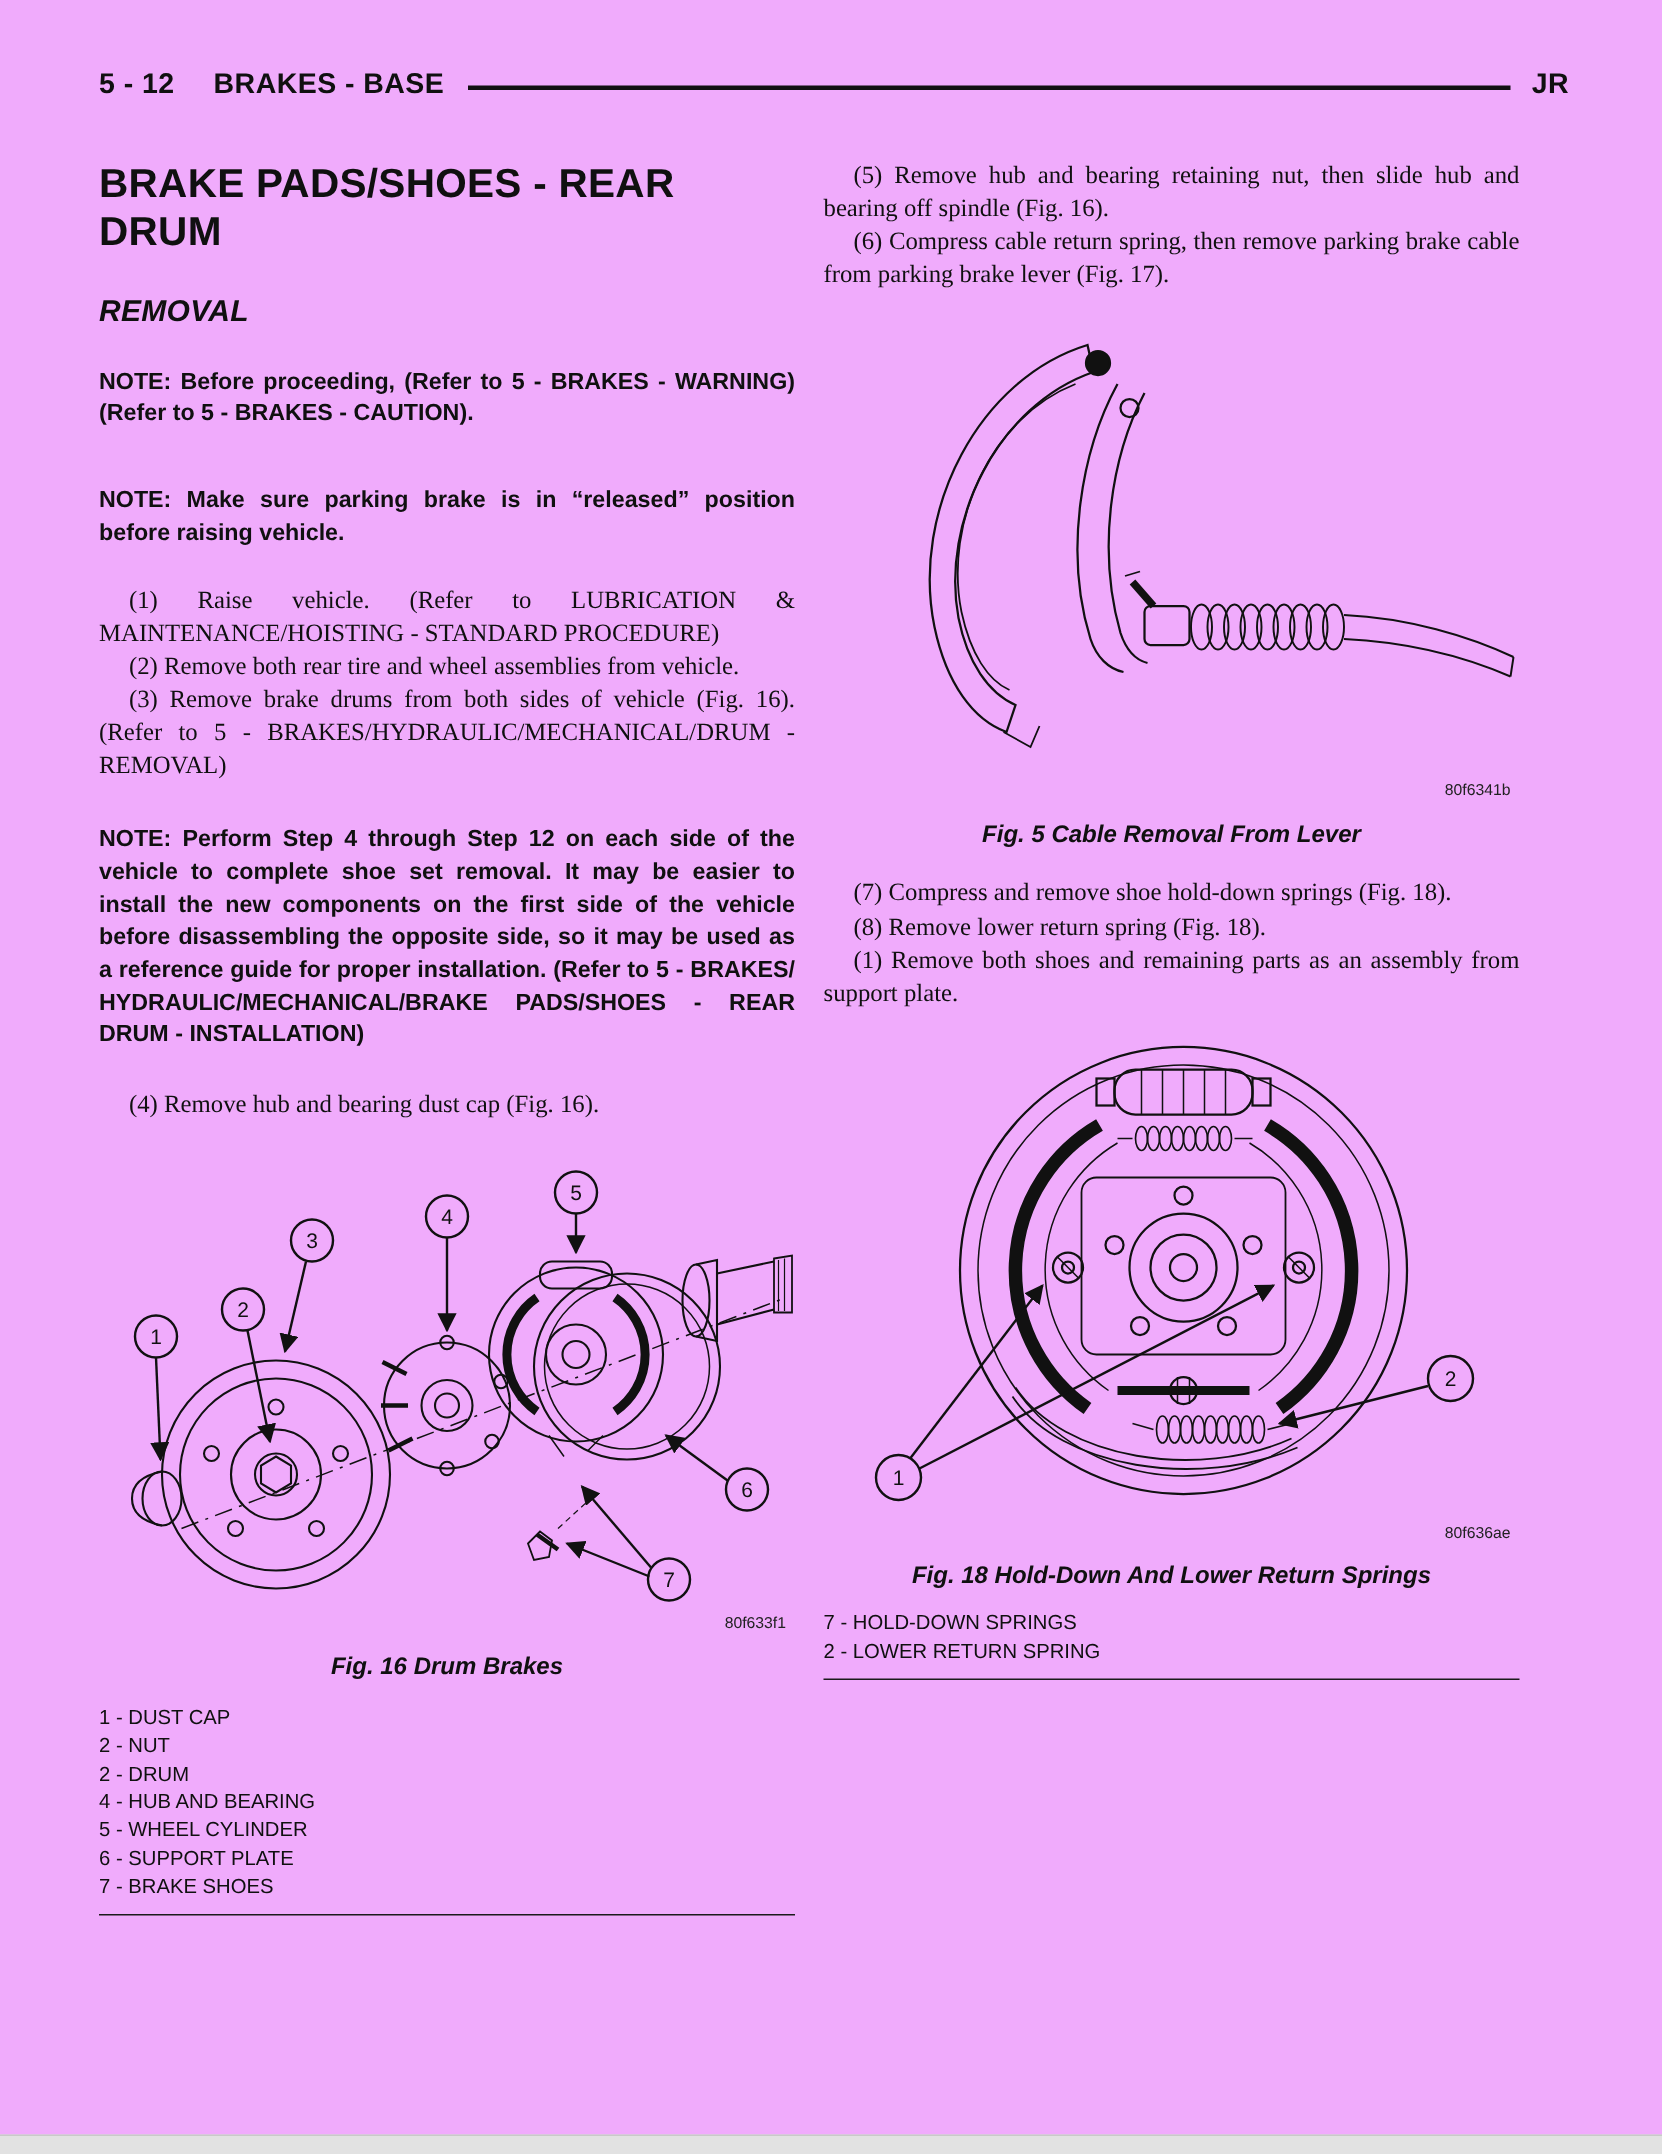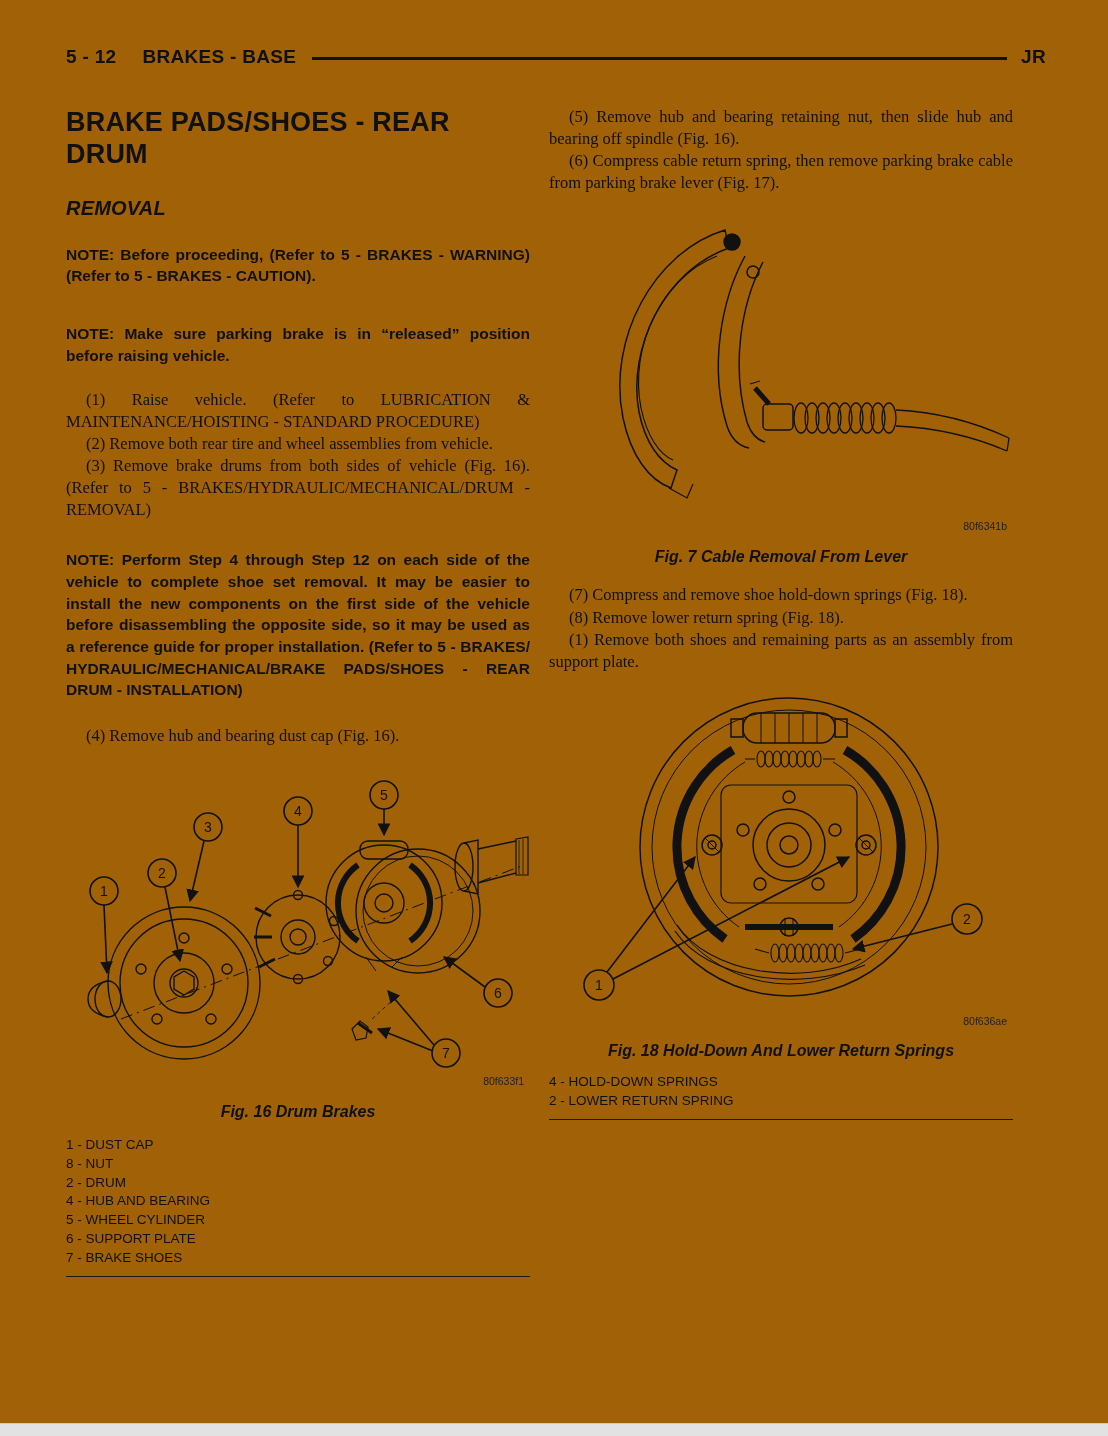--- a/index.html
+++ b/index.html
@@ -8,21 +8,21 @@
     width: 1108px; height: 1436px;
     font-family: "Liberation Serif", serif;
     color: #101010;
     position: relative;
   }
   .page {
     width: 1108px; height: 1436px;
     padding: 46px 62px 0 66px;
     position: relative;
     overflow: hidden;
-    background: #a16207;
+    background: #f0abfc;
   }
   
   .pg-header {
     display: flex; align-items: center;
     font-family: "Liberation Sans", sans-serif;
     font-weight: bold; font-size: 19px;
     letter-spacing: 0.3px;
   }
   .hdr-section { margin-left: 26px; text-align: right; }
   .hdr-rule { flex: 1; height: 3px; background: #111; margin: 3px 14px 0 16px; }
@@ -204,21 +204,21 @@
             <text x="232" y="55">4</text>
             <text x="318" y="39">5</text>
             <text x="432" y="237">6</text>
             <text x="380" y="297">7</text>
           </g>
           <text class="fig-code" x="458" y="324" text-anchor="end">80f633f1</text>
         </svg>
         <figcaption class="fig-caption">Fig. 16 Drum Brakes</figcaption>
         <div class="legend">
           <div>1 - DUST CAP</div>
-          <div>8 - NUT</div>
+          <div>2 - NUT</div>
           <div>2 - DRUM</div>
           <div>4 - HUB AND BEARING</div>
           <div>5 - WHEEL CYLINDER</div>
           <div>6 - SUPPORT PLATE</div>
           <div>7 - BRAKE SHOES</div>
         </div>
       </figure>
       <hr class="section-rule">
     </section>
 
@@ -257,21 +257,21 @@
               <ellipse cx="340" cy="210" rx="7" ry="15"></ellipse>
             </g>
             <g stroke-width="1.3">
               <path d="M347,202 C390,204 430,216 460,230"></path>
               <path d="M347,218 C390,220 428,230 458,243"></path>
               <path d="M460,230 l-2,13"></path>
             </g>
           </g>
           <text class="fig-code" x="458" y="322" text-anchor="end">80f6341b</text>
         </svg>
-        <figcaption class="fig-caption">Fig. 7 Cable Removal From Lever</figcaption>
+        <figcaption class="fig-caption">Fig. 5 Cable Removal From Lever</figcaption>
       </figure>
 
       <div class="steps steps-after-fig">
         <p class="step">(7) Compress and remove shoe hold-down springs (Fig. 18).</p>
         <p class="step">(8) Remove lower return spring (Fig. 18).</p>
         <p class="step">(1) Remove both shoes and remaining parts as an assembly from support plate.</p>
       </div>
 
       <figure class="figure">
         <svg viewBox="0 0 466 345" width="466" height="345">
@@ -368,21 +368,21 @@
             </g>
           </g>
           <g class="callout-num" text-anchor="middle">
             <text x="50" y="303">1</text>
             <text x="418" y="237">2</text>
           </g>
           <text class="fig-code" x="458" y="338" text-anchor="end">80f636ae</text>
         </svg>
         <figcaption class="fig-caption">Fig. 18 Hold-Down And Lower Return Springs</figcaption>
         <div class="legend legend18">
-          <div>4 - HOLD-DOWN SPRINGS</div>
+          <div>7 - HOLD-DOWN SPRINGS</div>
           <div>2 - LOWER RETURN SPRING</div>
         </div>
       </figure>
       <hr class="section-rule">
     </section>
 
   </main>
 
   <div class="bottom-bar"></div>
 </div>

